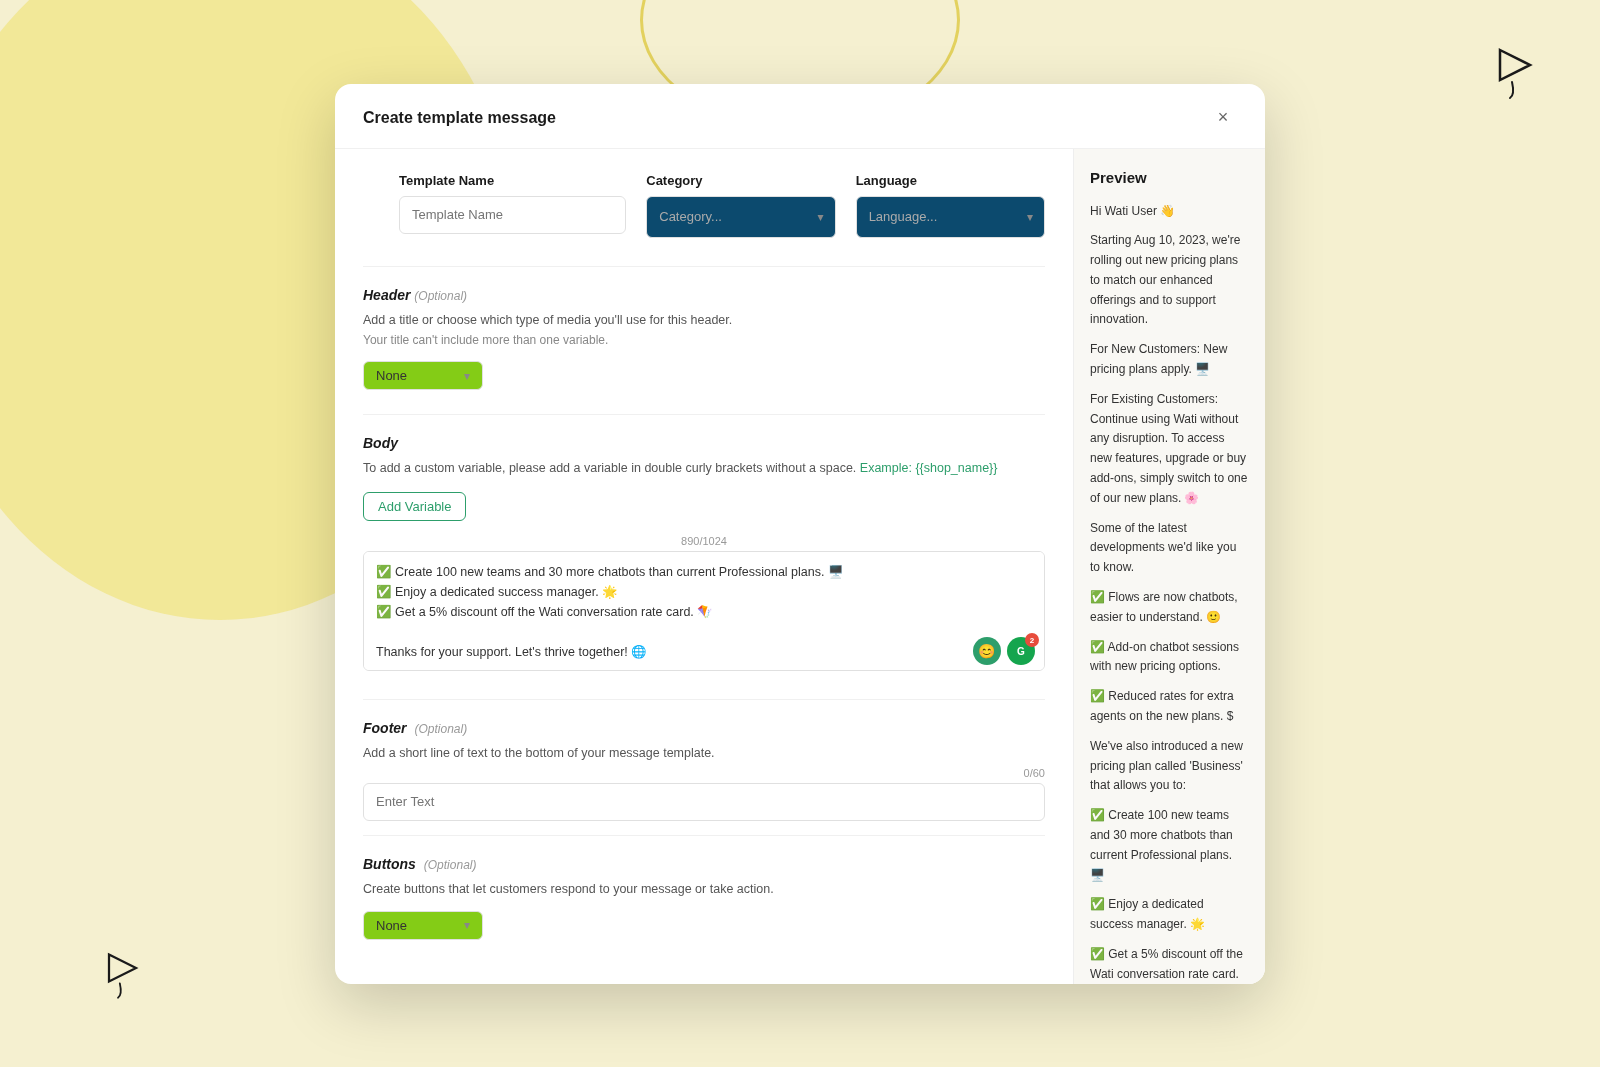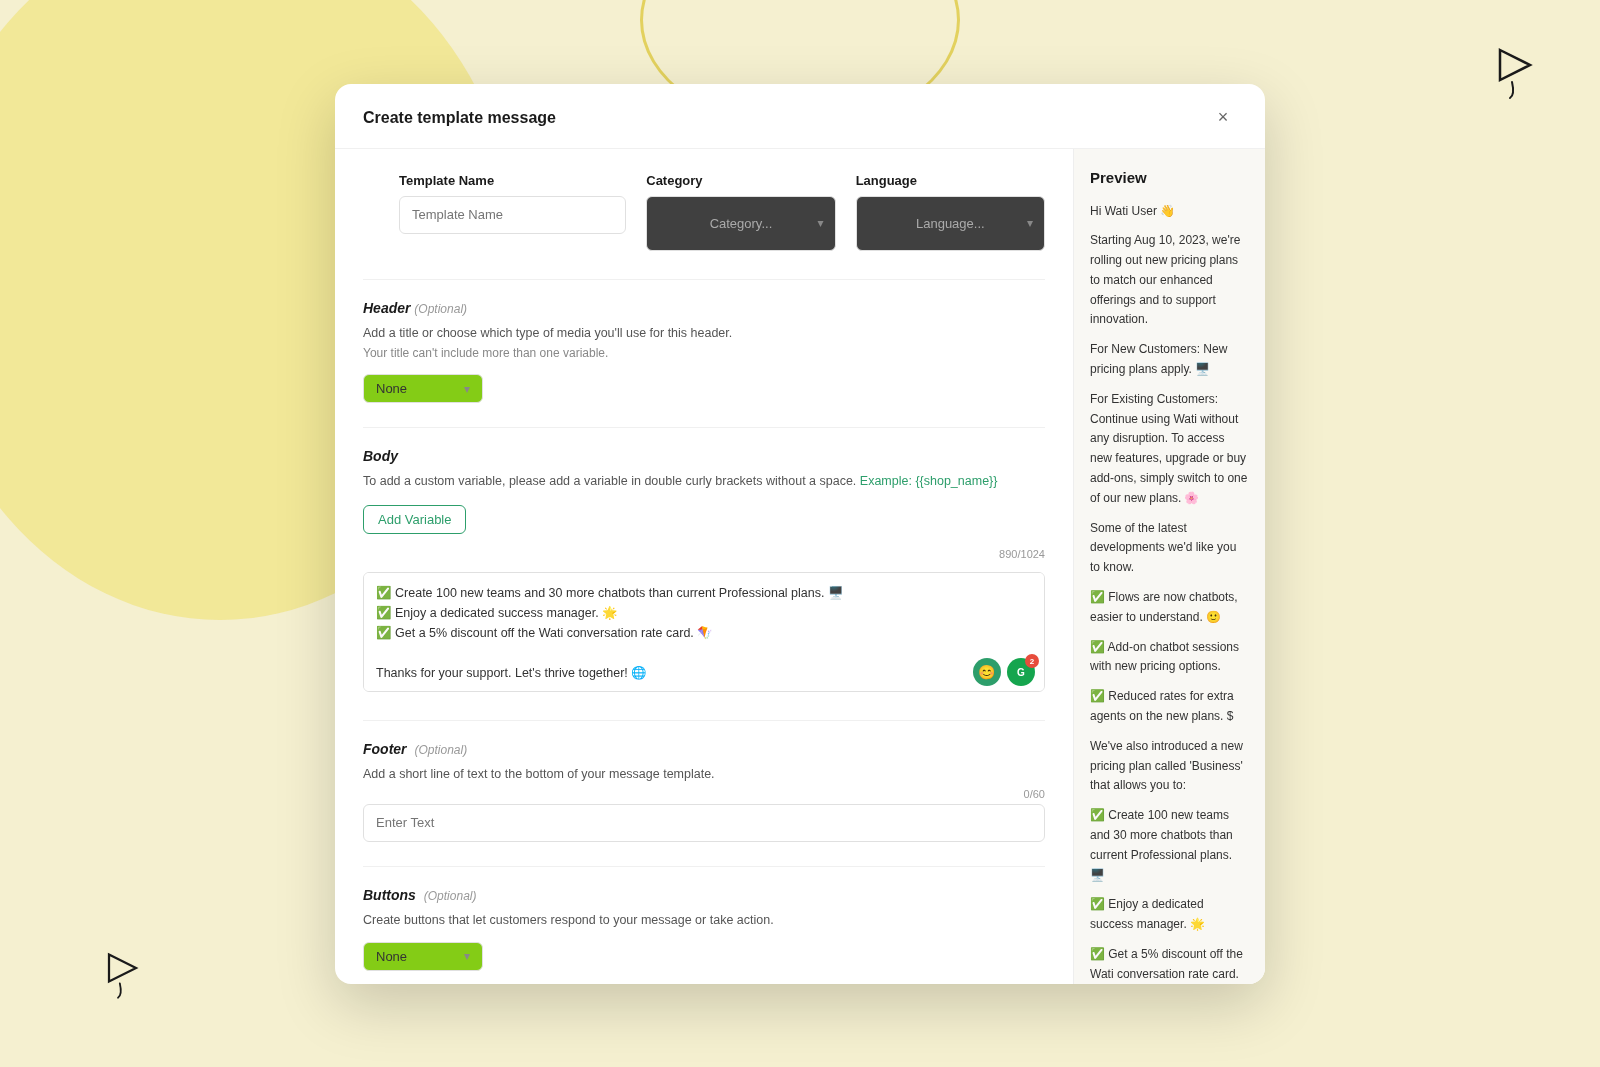--- a/index.html
+++ b/index.html
@@ -130,31 +130,30 @@
       border: 1px solid #e0e0e0;
       border-radius: 6px;
       padding: 0 12px;
       font-size: 13px;
       color: #aaa;
       outline: none;
     }
 
     .select-input {
       width: 100%;
-      height: 55px;
+      height: 42px;
       border: 1px solid #e0e0e0;
       border-radius: 6px;
       padding: 0 12px;
       font-size: 13px;
       color: #aaa;
-      background: #404040;
+      background: #0c4a6e;
       appearance: none;
       cursor: pointer;
       outline: none;
-      text-align: center;
     }
 
     .select-wrapper {
       position: relative;
       width: 100%;
     }
 
     .select-wrapper::after {
       content: '▾';
       position: absolute;
@@ -229,24 +228,24 @@
       border-radius: 6px;
       padding: 6px 14px;
       font-size: 13px;
       cursor: pointer;
       margin-top: 10px;
       margin-bottom: 14px;
       text-align: right;
     }
 
     .char-count {
-      text-align: right;
+      text-align: center;
       font-size: 11px;
       color: #999;
-      margin-bottom: 12px;
+      margin-bottom: 4px;
     }
 
     .body-textarea {
       width: 100%;
       height: 120px;
       border: 1px solid #e0e0e0;
       border-radius: 6px;
       padding: 10px 12px;
       font-size: 12.5px;
       color: #333;
@@ -436,21 +435,21 @@
               <div class="icon-circle grammarly">
                 G
                 <span class="grammarly-badge">2</span>
               </div>
             </div>
           </div>
         </div>
 
         <hr class="section-divider">
 
-        <div style="margin-bottom:24px;">
+        <div style="margin-bottom:14px;">
           <div class="section-title">
             <span>Footer</span>
             <span style="font-weight:400;color:#999;font-size:12px;margin-left:4px;">(Optional)</span>
           </div>
           <p class="section-desc">Add a short line of text to the bottom of your message template.</p>
           <div class="footer-char-count">0/60</div>
           <input class="footer-input" type="text" placeholder="Enter Text" style="">
         </div>
 
         <hr class="section-divider">

